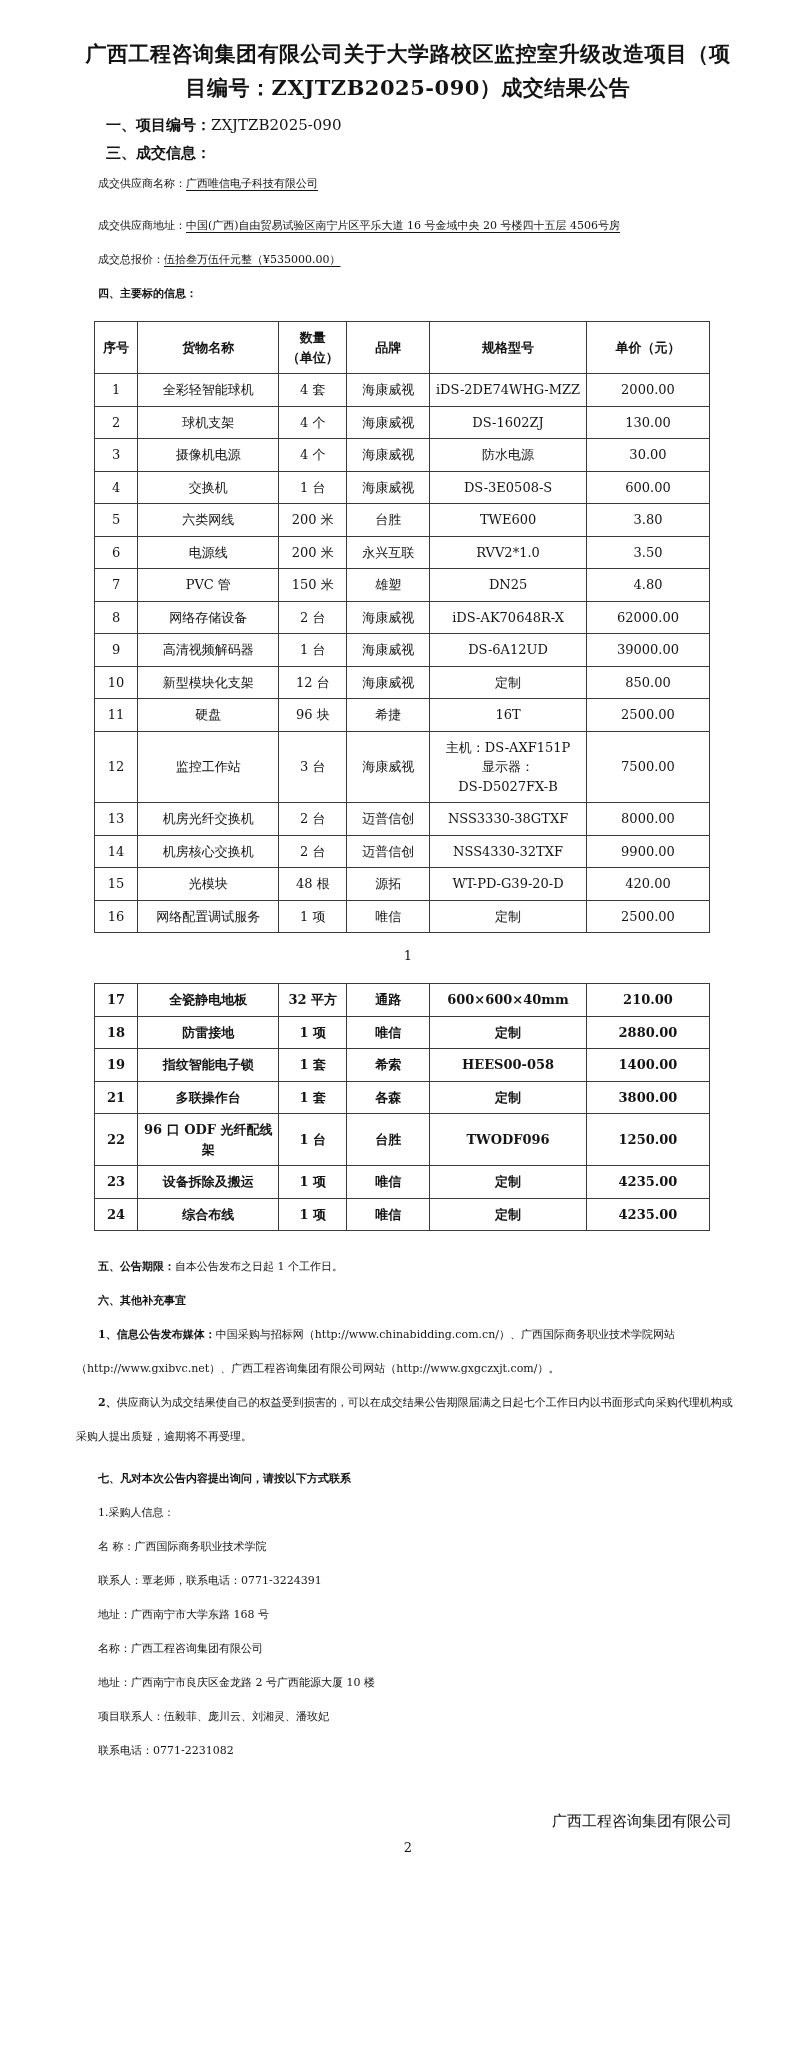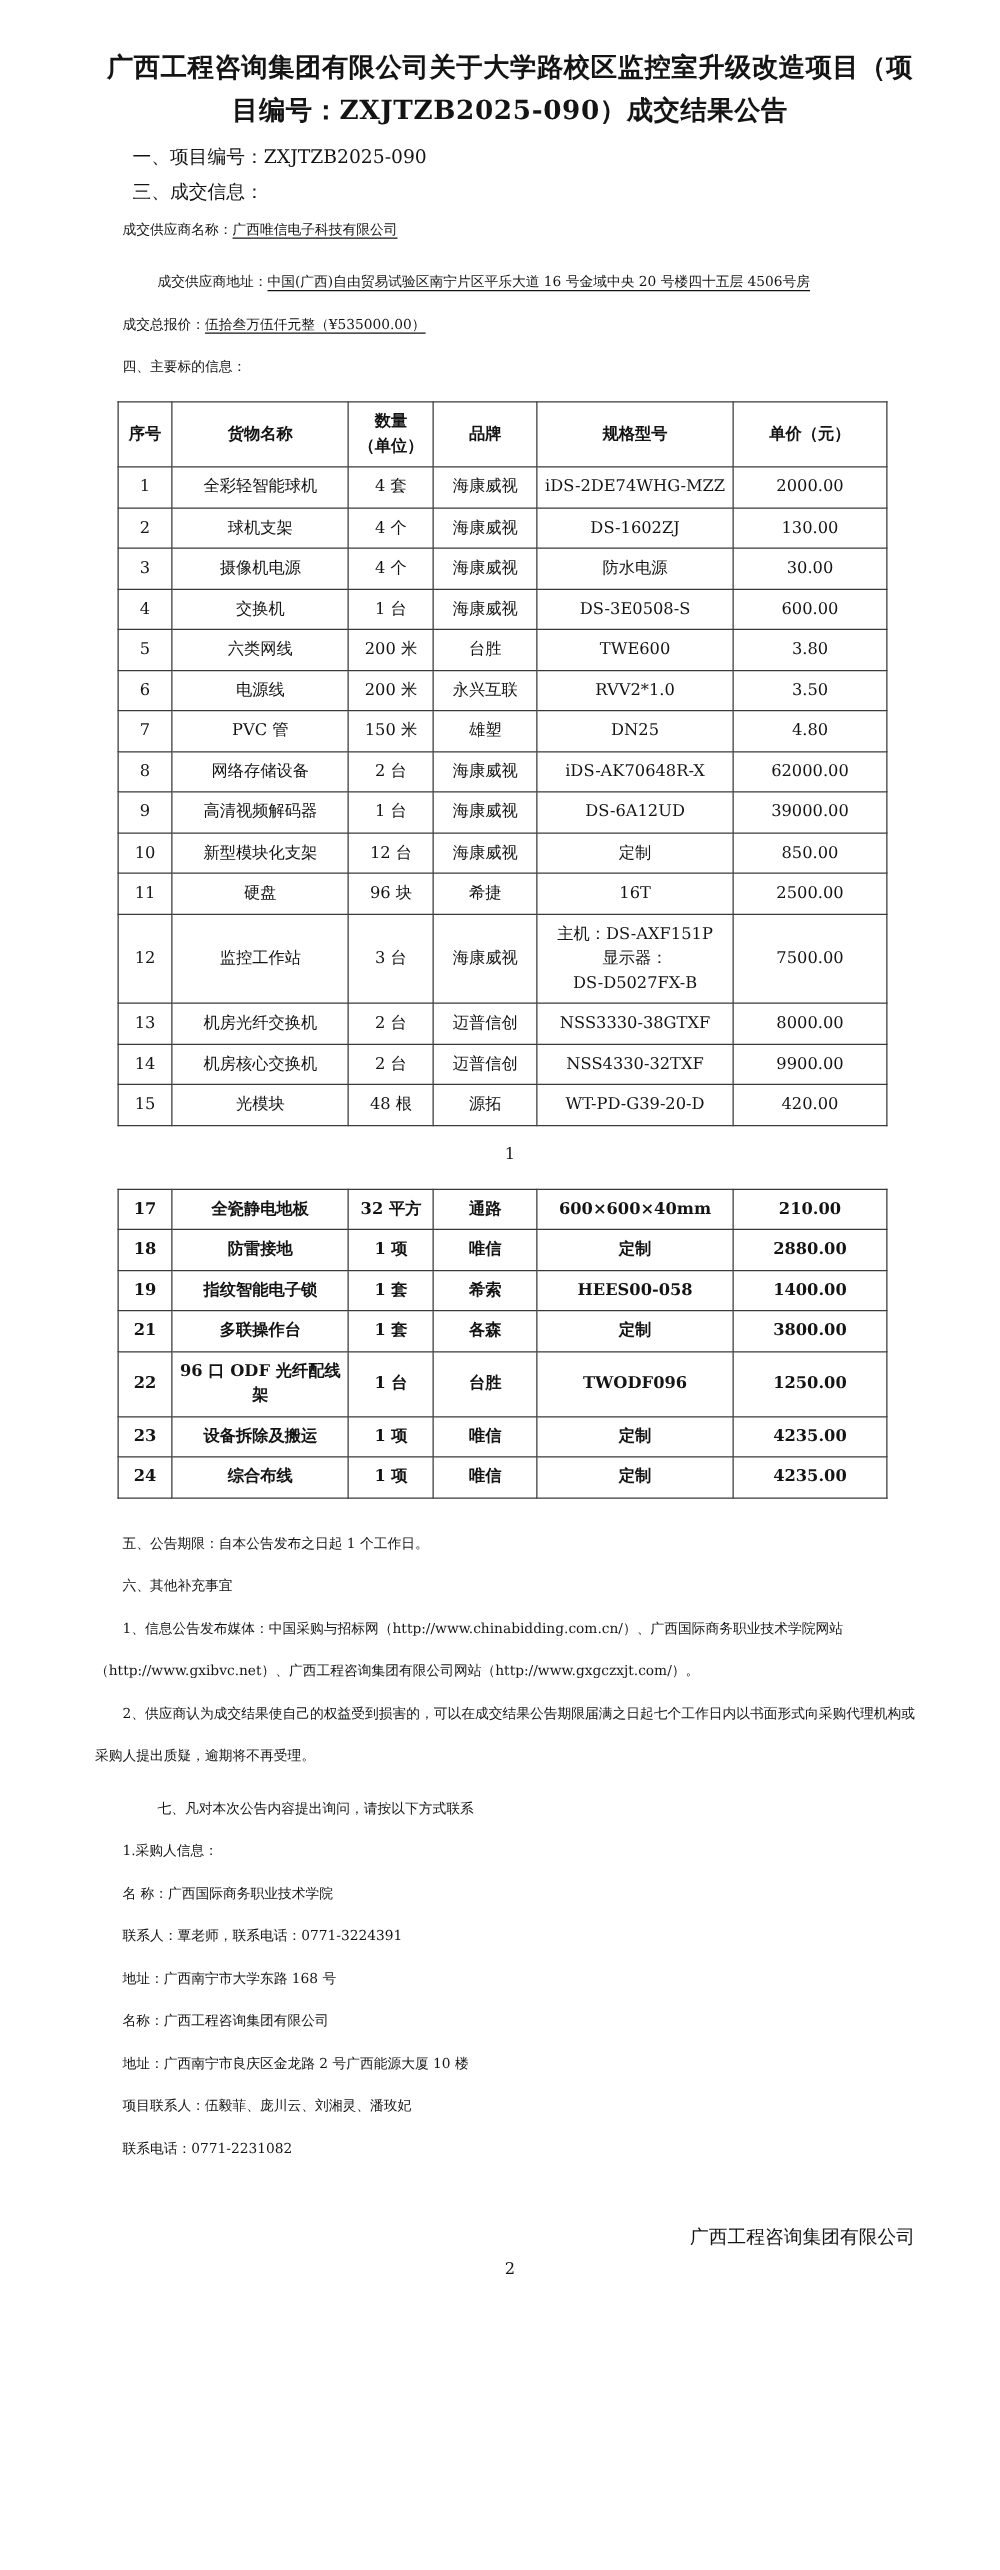--- a/index.html
+++ b/index.html
@@ -12,24 +12,24 @@
   .page { padding:37px 60px 0 76px; }
 
   .doc-title {
     font-size:21px; font-weight:bold; text-align:center;
     line-height:34px; white-space:pre-line; margin-bottom:6px;
     letter-spacing:0.5px;
   }
 
   .ln   { font-size:11px; line-height:34px; text-indent:2em; }
   .ln28 { font-size:15px; line-height:28px; text-indent:2em; }
-  .bold { font-weight:normal; }
+  .bold { font-weight:bold; }
   .u    { text-decoration:underline; text-underline-offset:3px; }
 
-  .mt8  { margin-top:8px;margin-left:28px; }
+  .mt8  { margin-top:8px; }
   .mt10 { margin-top:10px; }
   .mt12 { margin-top:12px;font-weight:bold; }
   .mt19 { margin-top:19px; }
 
   table.items {
     border-collapse:collapse; table-layout:fixed;
     width:616px; margin-left:18px;
   }
   .items th, .items td {
     border:1px solid #3a3a3a;
@@ -209,20 +209,28 @@
           <td>9900.00</td>
         </tr>
         <tr>
           <td>15</td>
           <td>光模块</td>
           <td>48 根</td>
           <td>源拓</td>
           <td>WT-PD-G39-20-D</td>
           <td>420.00</td>
         </tr>
+        <tr>
+          <td>16</td>
+          <td>网络配置调试服务</td>
+          <td>1 项</td>
+          <td>唯信</td>
+          <td>定制</td>
+          <td>2500.00</td>
+        </tr>
       </tbody>
   </table>
 
   <div class="pagenum">1</div>
 
   <table class="items mt12">
     <colgroup>
       <col style="width:7%">
         <col style="width:23%">
         <col style="width:11%">

